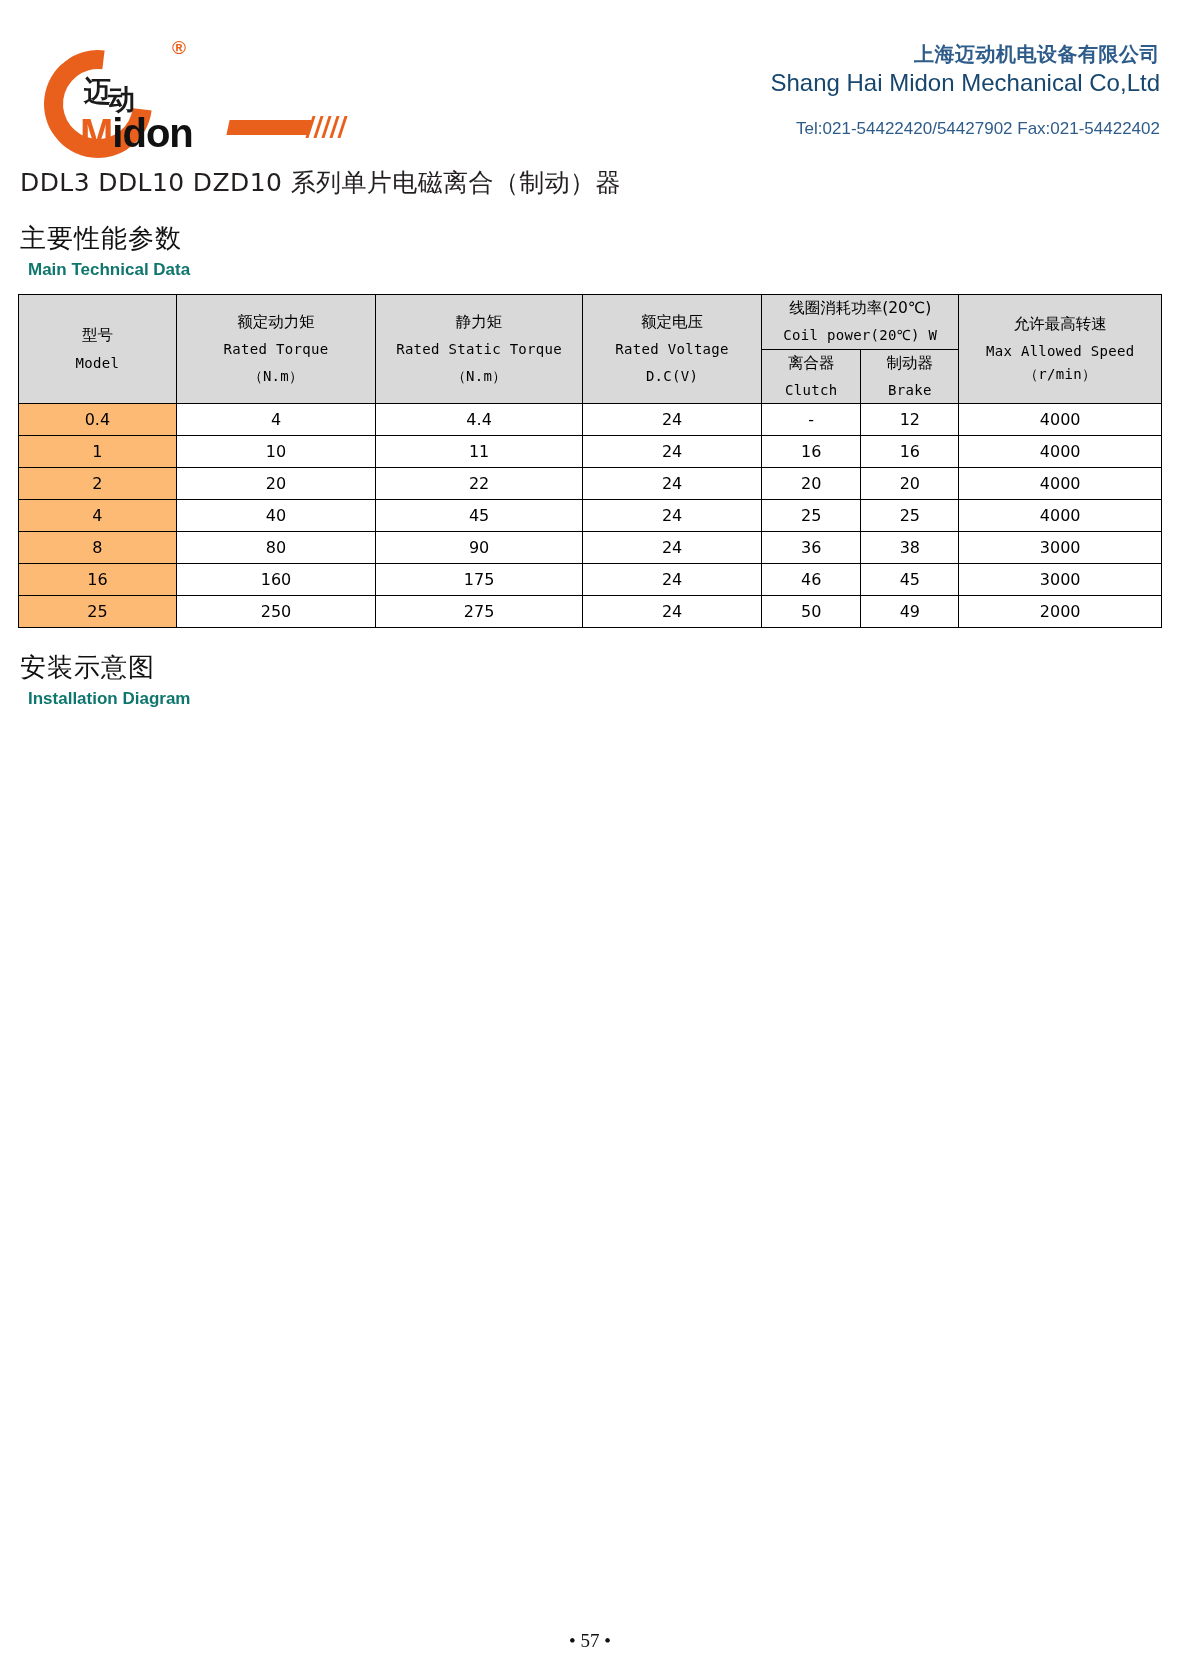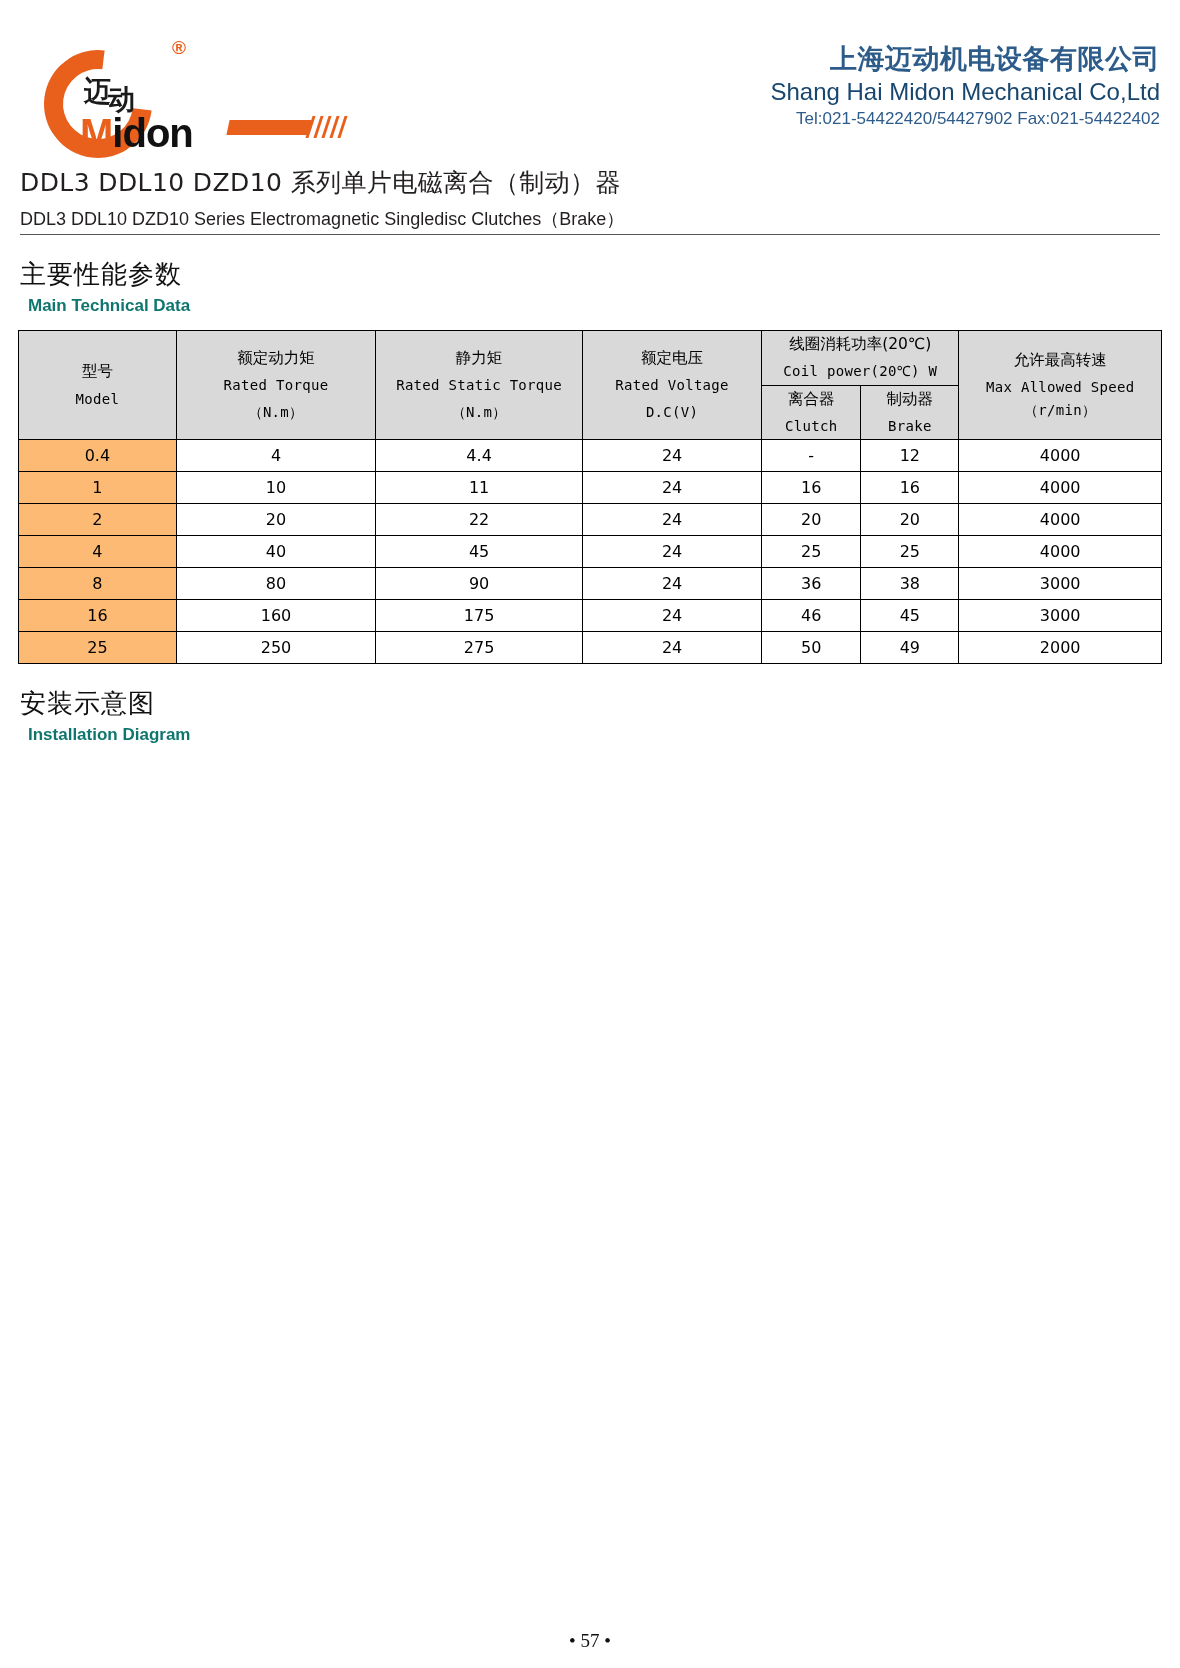--- a/index.html
+++ b/index.html
@@ -81,35 +81,35 @@
     transform: skewX(-18deg);
   }
 
   .company {
     position: absolute;
     right: 20px; top: 42px;
     text-align: right;
     line-height: 1.28;
   }
   .company .cn {
-    font-size: 27px;
+    font-size: 20px;
     color: #2E5C8A;
     font-weight: bold;
     font-family: "DejaVu Sans", sans-serif;
     letter-spacing: 0.5px;
   }
   .company .en {
     font-size: 24px;
     color: #17466e;
     margin-top: 0;
   }
   .company .tel {
     font-size: 17px;
     color: #2E5C8A;
-    margin-top: 1px;
+    margin-top: 20px;
   }
 
   
   .title-zone { position: relative; padding: 0 20px; margin-top: 6px; }
   .title-cn {
     font-size: 25px;
     color: #231f20;
     font-family: "DejaVu Sans", sans-serif;
     letter-spacing: 0.4px;
   }
@@ -224,21 +224,20 @@
 
   <div class="company">
     <div class="cn">上海迈动机电设备有限公司</div>
     <div class="en">Shang Hai Midon Mechanical Co,Ltd</div>
     <div class="tel">Tel:021-54422420/54427902 Fax:021-54422402</div>
   </div>
 </div>
 
 <div class="title-zone">
   <div class="title-cn">DDL3 DDL10 DZD10 系列单片电磁离合（制动）器</div>
-  <div class="title-en">DDL3 DDL10 DZD10 Series Electromagnetic Singledisc Clutches（Brake）</div>
 </div>
 
 <div class="sec">
   <div class="sec-cn">主要性能参数</div>
   <div class="sec-en">Main Technical Data</div>
 </div>
 
 <div class="tbl-wrap">
   <table class="spec">
     <colgroup>

